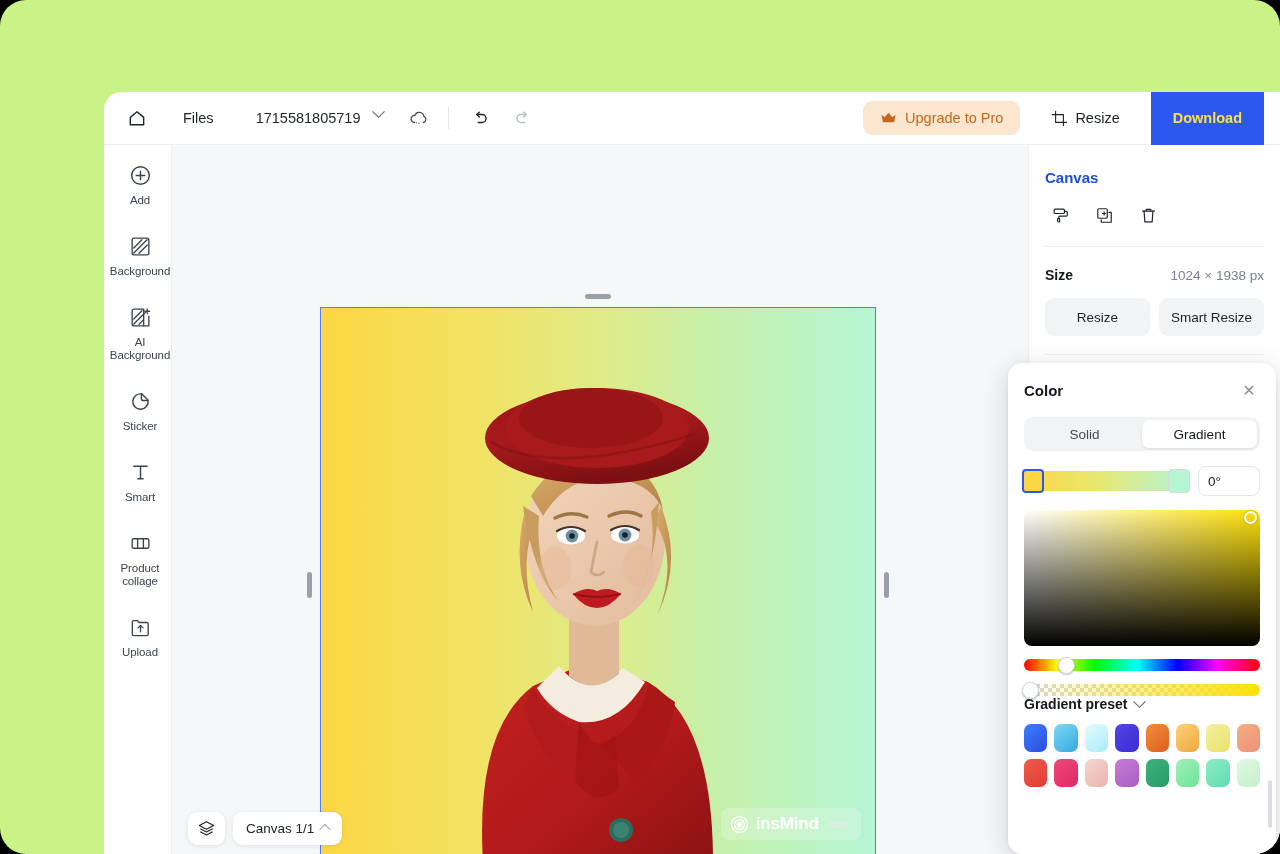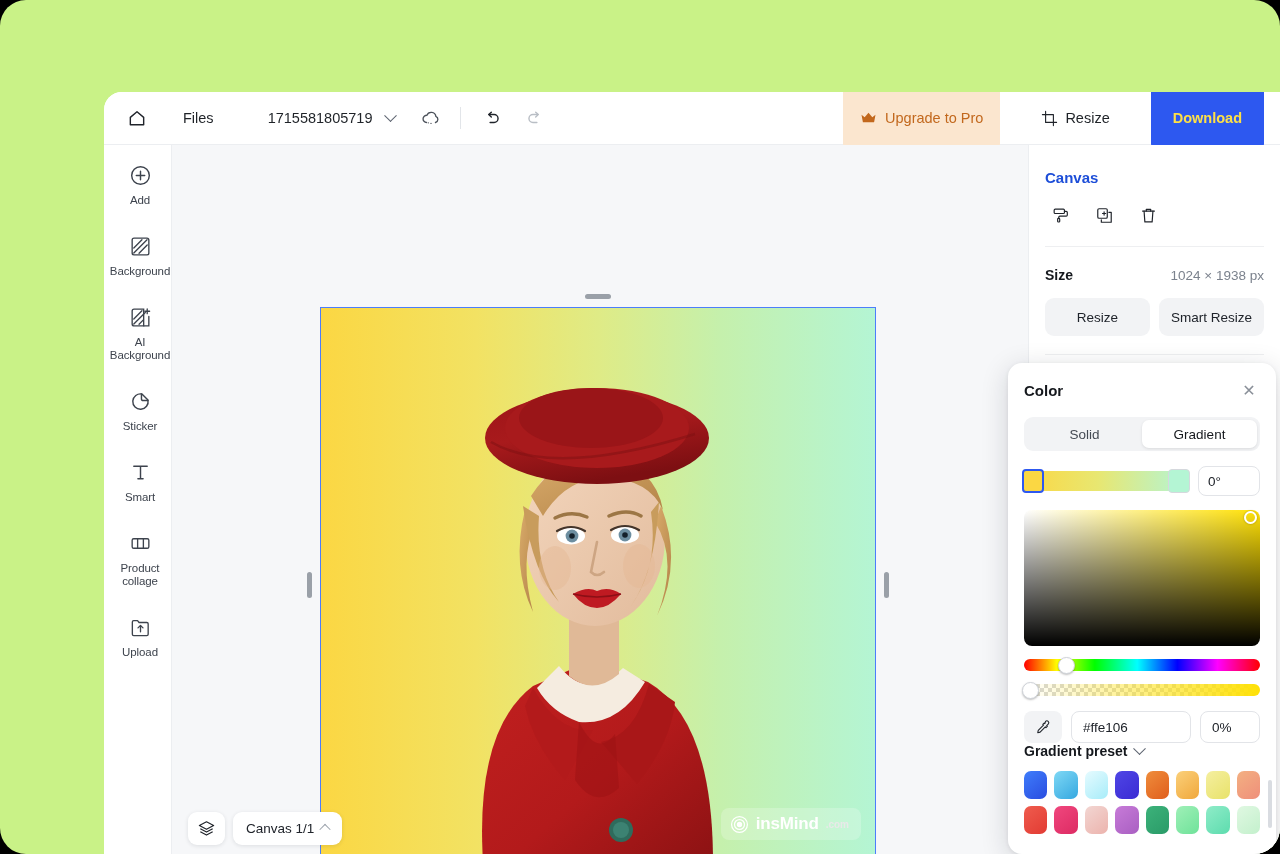--- a/index.html
+++ b/index.html
@@ -39,43 +39,43 @@
   .home-btn {
     width: 34px; height: 34px;
     display: flex; align-items: center; justify-content: center;
     border-radius: 8px; cursor: pointer;
   }
   .files-btn {
     font-size: 14.5px; color: #1f2328; margin-left: 20px;
     padding: 6px 9px; border-radius: 7px; cursor: pointer;
   }
   .doc-name-wrap {
-    display: flex; align-items: center; gap: 14px;
-    margin-left: 38px; cursor: pointer;
+    display: flex; gap: 14px;
+    margin-left: 26px; cursor: pointer;
     padding: 5px 7px; border-radius: 7px;
   }
   .doc-name { font-size: 14.5px; color: #1f2328; }
   .chev-down {
     width: 9px; height: 9px;
     border-right: 1.6px solid #5d6470;
     border-bottom: 1.6px solid #5d6470;
     transform: rotate(45deg) translate(-2px,-2px);
   }
   .cloud-icon { margin-left: 18px; display:flex; align-items:center; cursor: pointer;}
   .tb-divider {
     width: 1px; height: 22px; background: #e2e5e9;
     margin-left: 18px; margin-right: 6px;
   }
   .icon-btn {
     width: 34px; height: 34px; margin-left: 8px;
     display: flex; align-items: center; justify-content: center;
     border-radius: 8px; cursor: pointer;
   }
   .topbar-right {
-    margin-left: auto; display: flex; gap: 30px;
+    margin-left: auto; display: flex; align-items: center; gap: 20px;
   }
   .upgrade-btn {
     display: flex; align-items: center; gap: 8px;
     background: #fbe6cf;
     color: #c2681d;
     font-size: 14.5px; font-weight: 500;
     padding: 9px 17px; border-radius: 9px; cursor: pointer;
   }
   .resize-btn {
     display: flex; align-items: center; gap: 7px;
@@ -642,31 +642,20 @@
         <div class="sv-handle"></div>
       </div>
 
       <div class="cp-slider cp-hue">
         <div class="sl-knob" style="left:34px;"></div>
       </div>
       <div class="cp-slider cp-alpha">
         <div class="sl-knob" style="left:-2px;"></div>
       </div>
 
-      <div class="cp-input-row">
-        <div class="cp-eyedrop">
-          <span>
-            <svg width="16" height="16" viewBox="0 0 24 24" fill="none" stroke="#20242b" stroke-width="1.6" stroke-linecap="round" stroke-linejoin="round">
-              <path d="M15.8 3.6a2.8 2.8 0 0 1 4 4l-2.3 2.3 1 1-2 2-1-1-7.8 7.8-3.6.8.8-3.6 7.8-7.8-1-1 2-2 1 1z"></path>
-            </svg>
-          </span>
-        </div>
-        <div class="cp-hex">#ffe106</div>
-        <div class="cp-alphaval">0%</div>
-      </div>
 
       <div class="cp-preset-head">
         <span class="cp-preset-title">Gradient preset</span>
         <span class="chev-down"></span>
       </div>
 
       <div class="cp-grid" id="preset-grid">
           <div class="swatch" style="background: linear-gradient(140deg, rgb(63, 125, 251), rgb(42, 77, 224));"></div>
           <div class="swatch" style="background: linear-gradient(140deg, rgb(127, 216, 245), rgb(53, 168, 224));"></div>
           <div class="swatch" style="background: linear-gradient(140deg, rgb(230, 251, 255), rgb(167, 236, 249));"></div>

